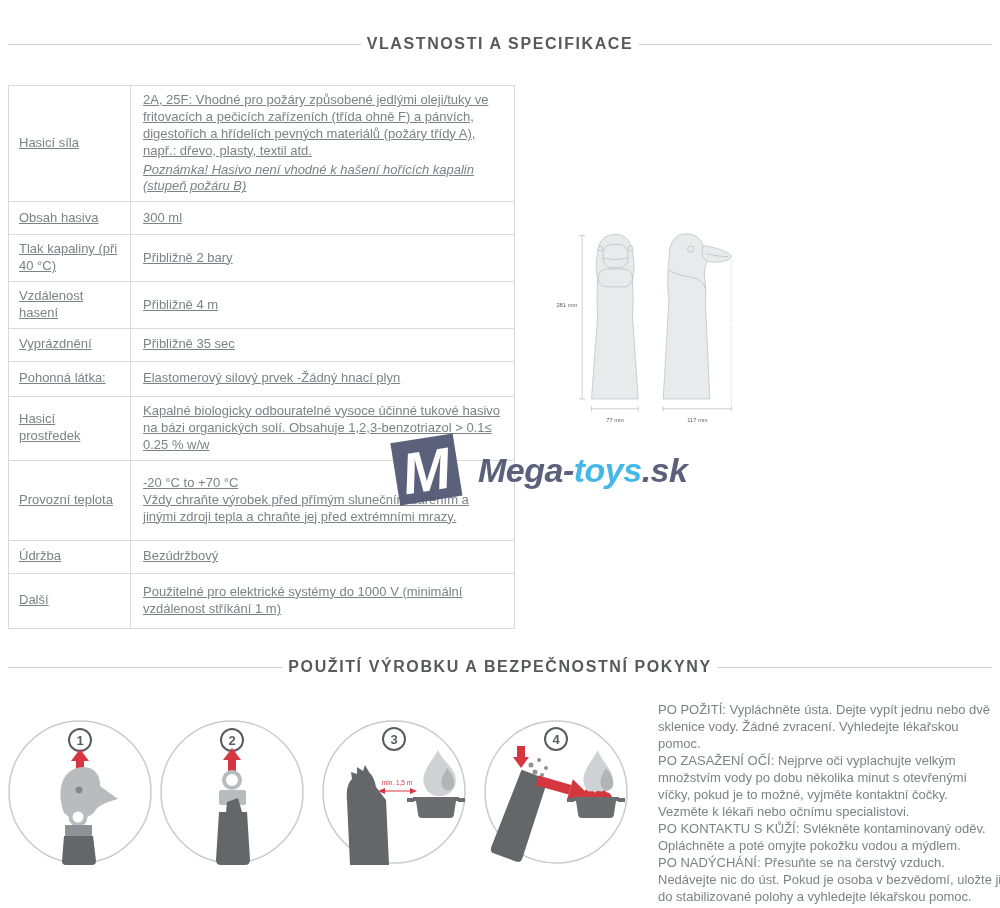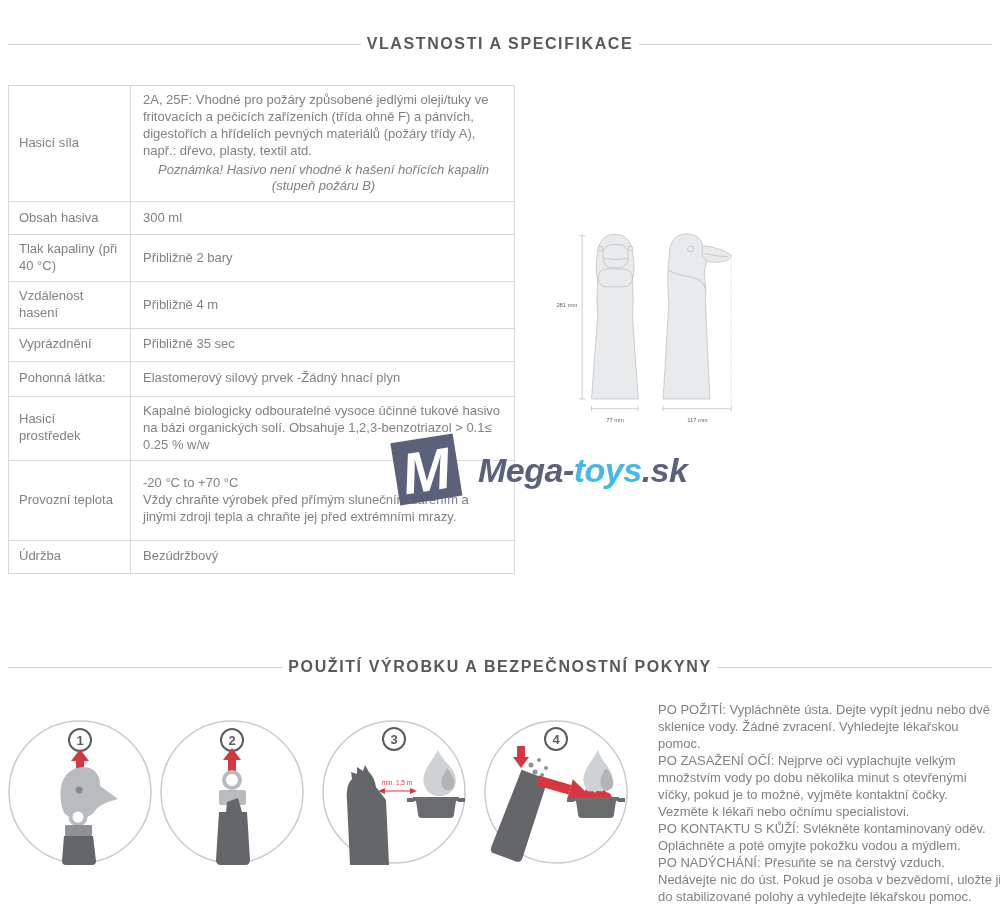--- a/index.html
+++ b/index.html
@@ -6,23 +6,23 @@
   html,body { width:1000px; height:908px; background:#ffffff;
     font-family:"Liberation Sans", sans-serif; color:#7d8287; overflow:hidden; }
   .abs { position:absolute; }
   
   .sec-title { position:absolute; left:8px; right:8px; display:flex; align-items:center; gap:6px; }
   .sec-title .rule { flex:1; height:1px; background:#c9cbcd; }
   .sec-title h2 { font-size:16px; font-weight:bold; letter-spacing:1.6px; color:#58595b; white-space:nowrap; }
   
   table.spec { position:absolute; left:8px; top:85px; width:507px; border-collapse:collapse; table-layout:fixed; }
   table.spec td { border:1px solid #d8d9da; font-size:13px; line-height:1.3; color:#7d8287;
-    vertical-align:middle; padding:6px 10px 6px 12px; }
+    vertical-align:middle; padding:6px 10px 6px 12px;text-decoration:underline; }
   table.spec td.lbl { width:122px; padding-left:10px; }
-  table.spec .note { font-style:italic; margin-top:2px;text-align:center; }
+  table.spec .note { font-style:italic; margin-top:2px; }
   
   .watermark { position:absolute; left:378px; top:428px; display:flex; align-items:center; gap:4px; opacity:.95; }
   .wm-text { font-size:34px; font-weight:bold; font-style:italic; letter-spacing:-0.5px; white-space:nowrap; }
   
   .safety { position:absolute; left:658px; top:701px; width:344px; font-size:13px; line-height:17px; color:#7d8287; }
   .safety p { margin:0; }
   svg text { font-family:"Liberation Sans", sans-serif; }
 </style>
 </head>
 <body>
@@ -69,20 +69,24 @@
   <tr style="height:80px;">
     <td class="lbl">Provozní teplota</td>
     <td>
       <span>-20 °C to +70 °C</span>
       <div>Vždy chraňte výrobek před přímým slunečním zářením a jinými zdroji tepla a chraňte jej před extrémními mrazy.</div>
     </td>
   </tr>
   <tr style="height:33px;">
     <td class="lbl">Údržba</td>
     <td>Bezúdržbový</td>
+  </tr>
+  <tr style="height:55px;">
+    <td class="lbl">Další</td>
+    <td>Použitelné pro elektrické systémy do 1000 V (minimální vzdálenost stříkání 1 m)</td>
   </tr>
 </tbody>
   </table>
 
 <svg class="abs" style="left:555px; top:128px;" width="445" height="452" viewBox="555 128 1000 580">
   <g fill="#e9eaeb" stroke="#a6abaf" stroke-width="1.2">
 
     <path d="M 637 519 L 651 330 C 648 300 650 270 651 250 C 646 235 647 210 650 195 C 652 163 668 149 690 149 C 712 149 728 163 730 195 C 733 210 734 235 729 250 C 730 270 732 300 729 330 L 742 519 Z"></path>
     <circle cx="657" cy="181" r="5.5"></circle>
     <circle cx="725" cy="181" r="5.5"></circle>

